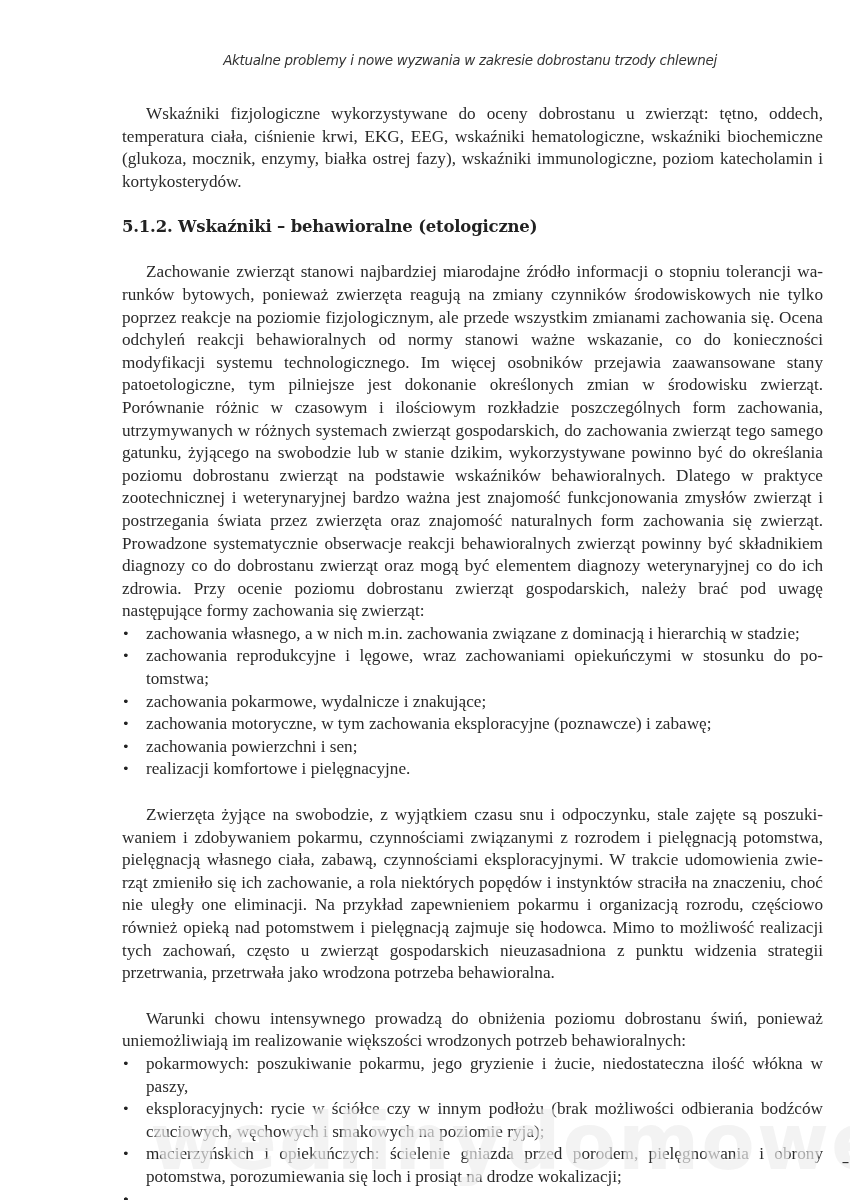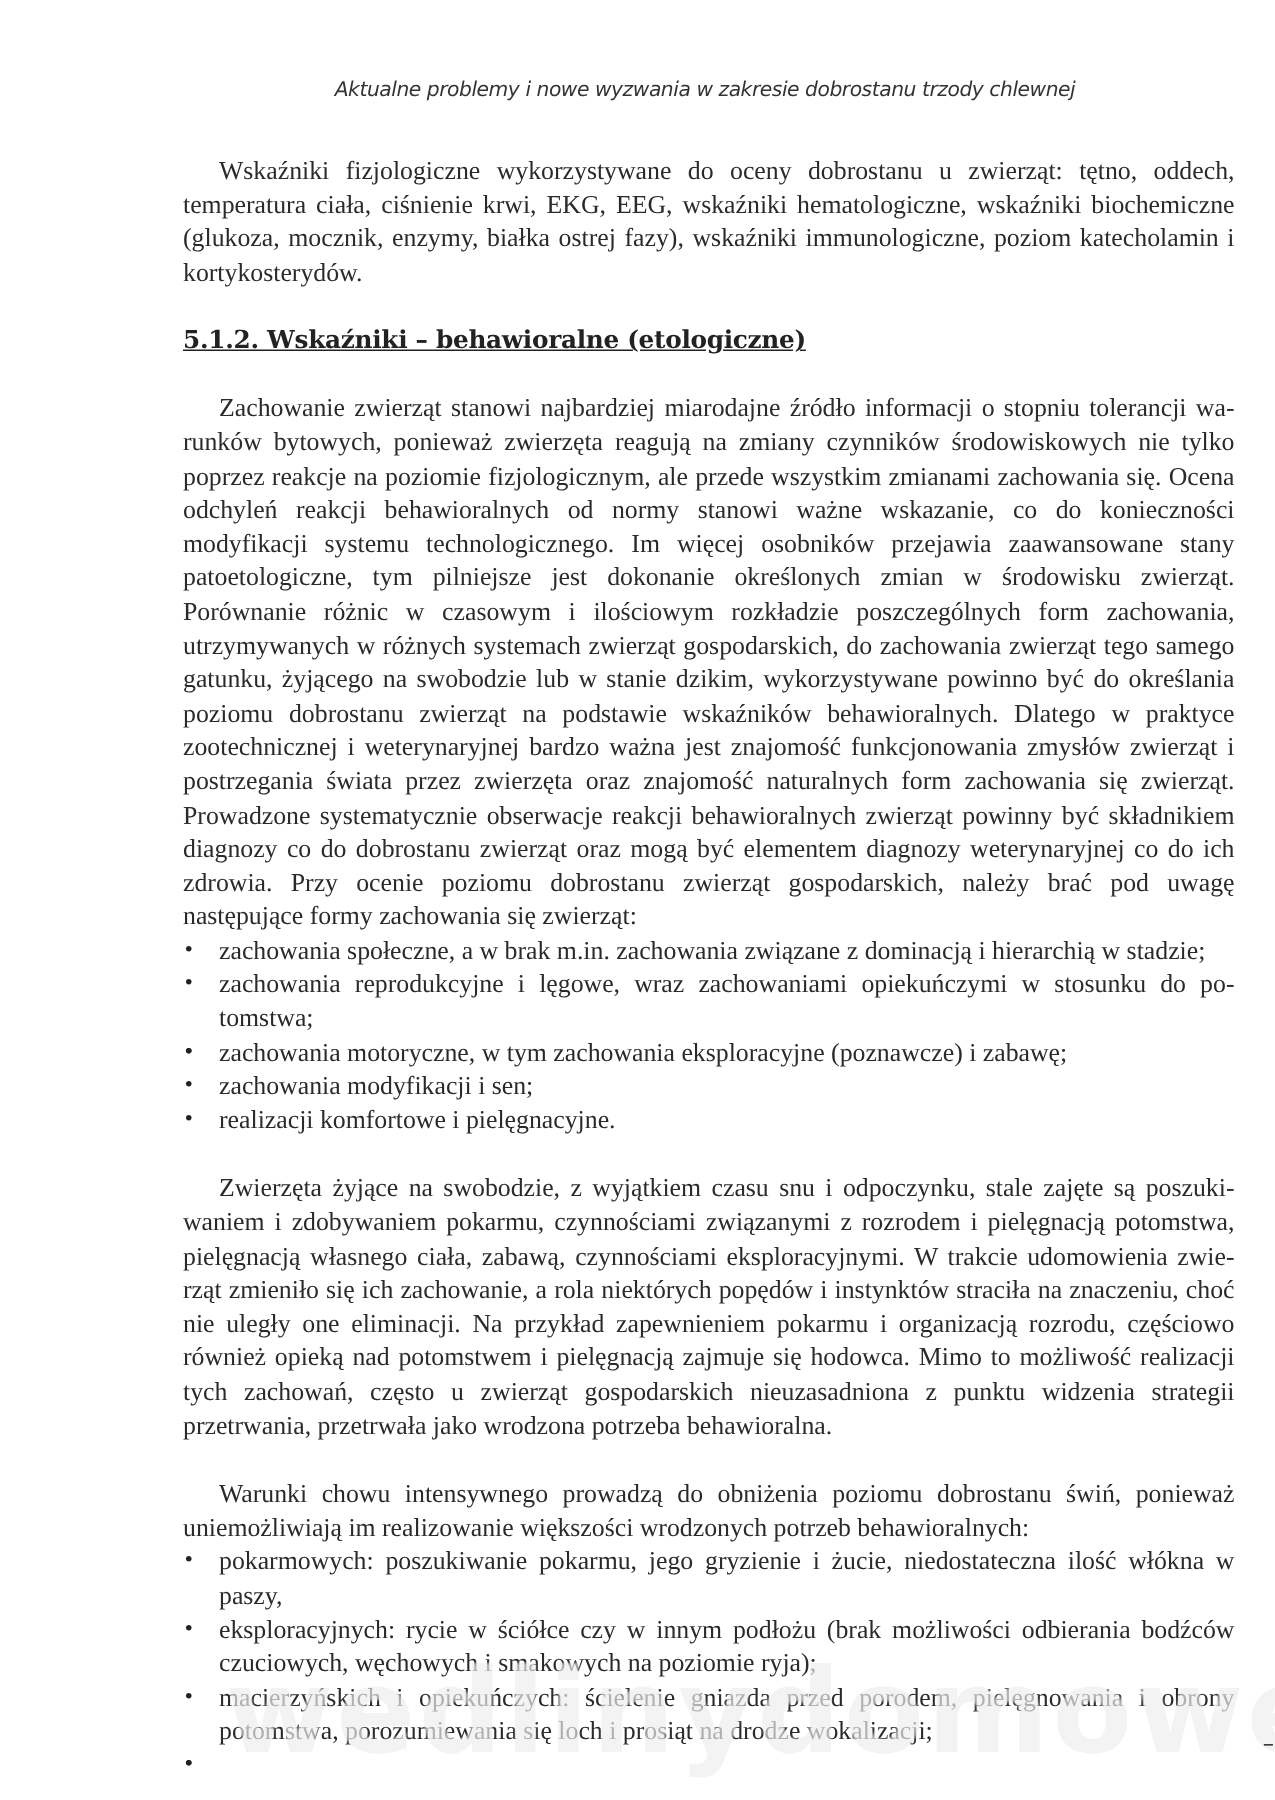--- a/index.html
+++ b/index.html
@@ -12,21 +12,21 @@
   }
   .body {
     position:absolute; left:77px; top:91px; width:701px;
     font-family:"Liberation Serif", serif; font-size:17.2px; line-height:22.6px;
     color:#2a2a2a; text-align:justify;
   }
   .body p { margin:0; text-indent:24px; hyphens:manual; }
   .gap { height:23px; }
   .section-heading {
     font-family:"DejaVu Serif", serif; font-weight:bold; font-size:16.5px;
-    color:#222; margin:0; padding:0; line-height:22px; letter-spacing:-0.2px;text-decoration:underline;
+    color:#222; margin:0; padding:0; line-height:22px; letter-spacing:-0.2px;
   }
   ul.bullets { list-style:none; margin:0; padding:0; }
   ul.bullets li { position:relative; padding-left:24px; text-align:justify; }
   ul.bullets li .dot {
     position:absolute; left:0px; top:0; font-family:"DejaVu Sans", sans-serif;
     font-size:13px; color:#222;
   }
   .page-number {
     position:absolute; top:1141px; left:0; width:850px; text-align:right;
     font-family:"DejaVu Sans", sans-serif; font-size:15px; color:#333;
@@ -51,25 +51,25 @@
 
     <div class="gap"></div>
 
     <h2 class="section-heading">5.1.2. Wskaźniki – behawioralne (etologiczne)</h2>
 
     <div class="gap"></div>
 
     <p>Zachowanie zwierząt stanowi najbardziej miarodajne źródło informacji o stopniu tolerancji wa­runków bytowych, ponieważ zwierzęta reagują na zmiany czynników środowiskowych nie tylko poprzez reakcje na poziomie fizjologicznym, ale przede wszystkim zmianami zachowania się. Ocena odchyleń reakcji behawioralnych od normy stanowi ważne wskazanie, co do konieczności modyfikacji systemu technologicznego. Im więcej osobników przejawia zaawansowane stany patoetologiczne, tym pilniejsze jest dokonanie określonych zmian w środowisku zwierząt. Porównanie różnic w czasowym i ilościowym rozkładzie poszczególnych form zachowania, utrzymywanych w różnych systemach zwierząt gospodarskich, do zachowania zwierząt tego samego gatunku, żyjącego na swobodzie lub w stanie dzikim, wykorzystywane powinno być do określania poziomu dobrostanu zwierząt na podstawie wskaźników behawioralnych. Dlatego w praktyce zootechnicznej i weterynaryjnej bardzo ważna jest znajomość funkcjonowania zmysłów zwierząt i postrzegania świata przez zwierzęta oraz znajomość naturalnych form zachowania się zwierząt. Prowadzone systematycznie obserwacje reakcji behawioralnych zwierząt powinny być składnikiem diagnozy co do dobrostanu zwierząt oraz mogą być elementem diagnozy weterynaryjnej co do ich zdrowia. Przy ocenie poziomu dobrostanu zwie­rząt gospodarskich, należy brać pod uwagę następujące formy zachowania się zwierząt:</p>
 
     <ul class="bullets">
-      <li><span class="dot">•</span><span>zachowania społeczne, a w brak m.in. zachowania związane z dominacją i hierarchią w stadzie;</span></li>
+      <li><span class="dot">•</span><span>zachowania własnego, a w nich m.in. zachowania związane z dominacją i hierarchią w stadzie;</span></li>
       <li><span class="dot">•</span><span>zachowania reprodukcyjne i lęgowe, wraz zachowaniami opiekuńczymi w stosunku do po­tomstwa;</span></li>
-      <li><span class="dot">•</span></li>
+      <li><span class="dot">•</span><span>zachowania pokarmowe, wydalnicze i znakujące;</span></li>
       <li><span class="dot">•</span><span>zachowania motoryczne, w tym zachowania eksploracyjne (poznawcze) i zabawę;</span></li>
-      <li><span class="dot">•</span><span>zachowania modyfikacji i sen;</span></li>
+      <li><span class="dot">•</span><span>zachowania powierzchni i sen;</span></li>
       <li><span class="dot">•</span><span>realizacji komfortowe i pielęgnacyjne.</span></li>
     </ul>
 
     <div class="gap"></div>
 
     <p>Zwierzęta żyjące na swobodzie, z wyjątkiem czasu snu i odpoczynku, stale zajęte są poszuki­waniem i zdobywaniem pokarmu, czynnościami związanymi z rozrodem i pielęgnacją potomstwa, pielęgnacją własnego ciała, zabawą, czynnościami eksploracyjnymi. W trakcie udomowienia zwie­rząt zmieniło się ich zachowanie, a rola niektórych popędów i instynktów straciła na znaczeniu, choć nie uległy one eliminacji. Na przykład zapewnieniem pokarmu i organizacją rozrodu, czę­ściowo również opieką nad potomstwem i pielęgnacją zajmuje się hodowca. Mimo to możliwość realizacji tych zachowań, często u zwierząt gospodarskich nieuzasadniona z punktu widzenia strategii przetrwania, przetrwała jako wrodzona potrzeba behawioralna.</p>
 
     <div class="gap"></div>
 
     <p>Warunki chowu intensywnego prowadzą do obniżenia poziomu dobrostanu świń, ponieważ uniemożliwiają im realizowanie większości wrodzonych potrzeb behawioralnych:</p>

